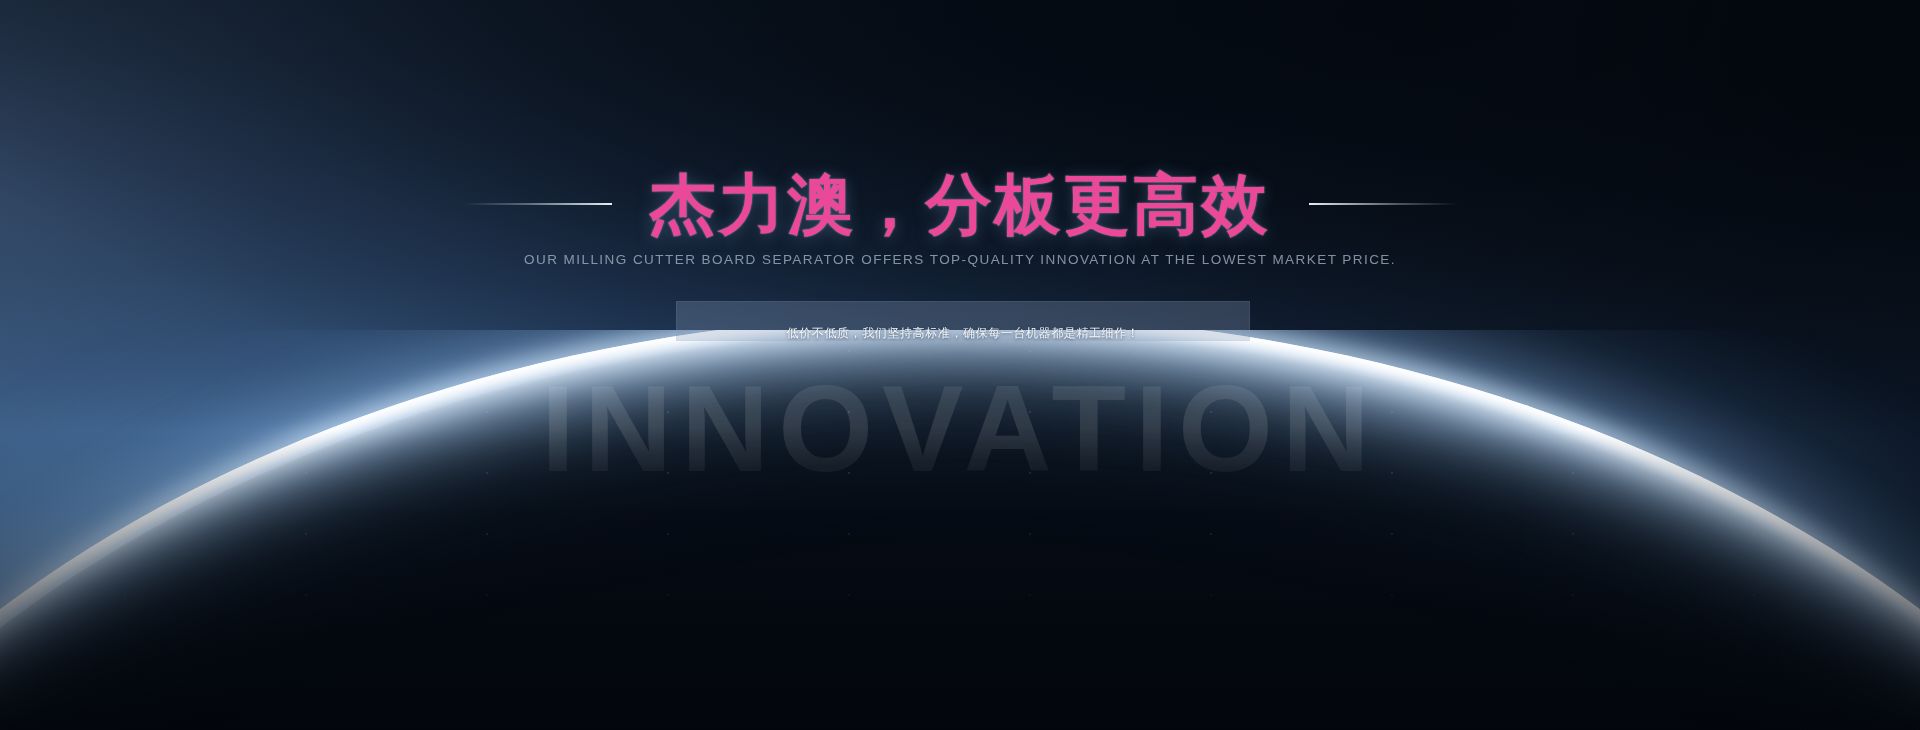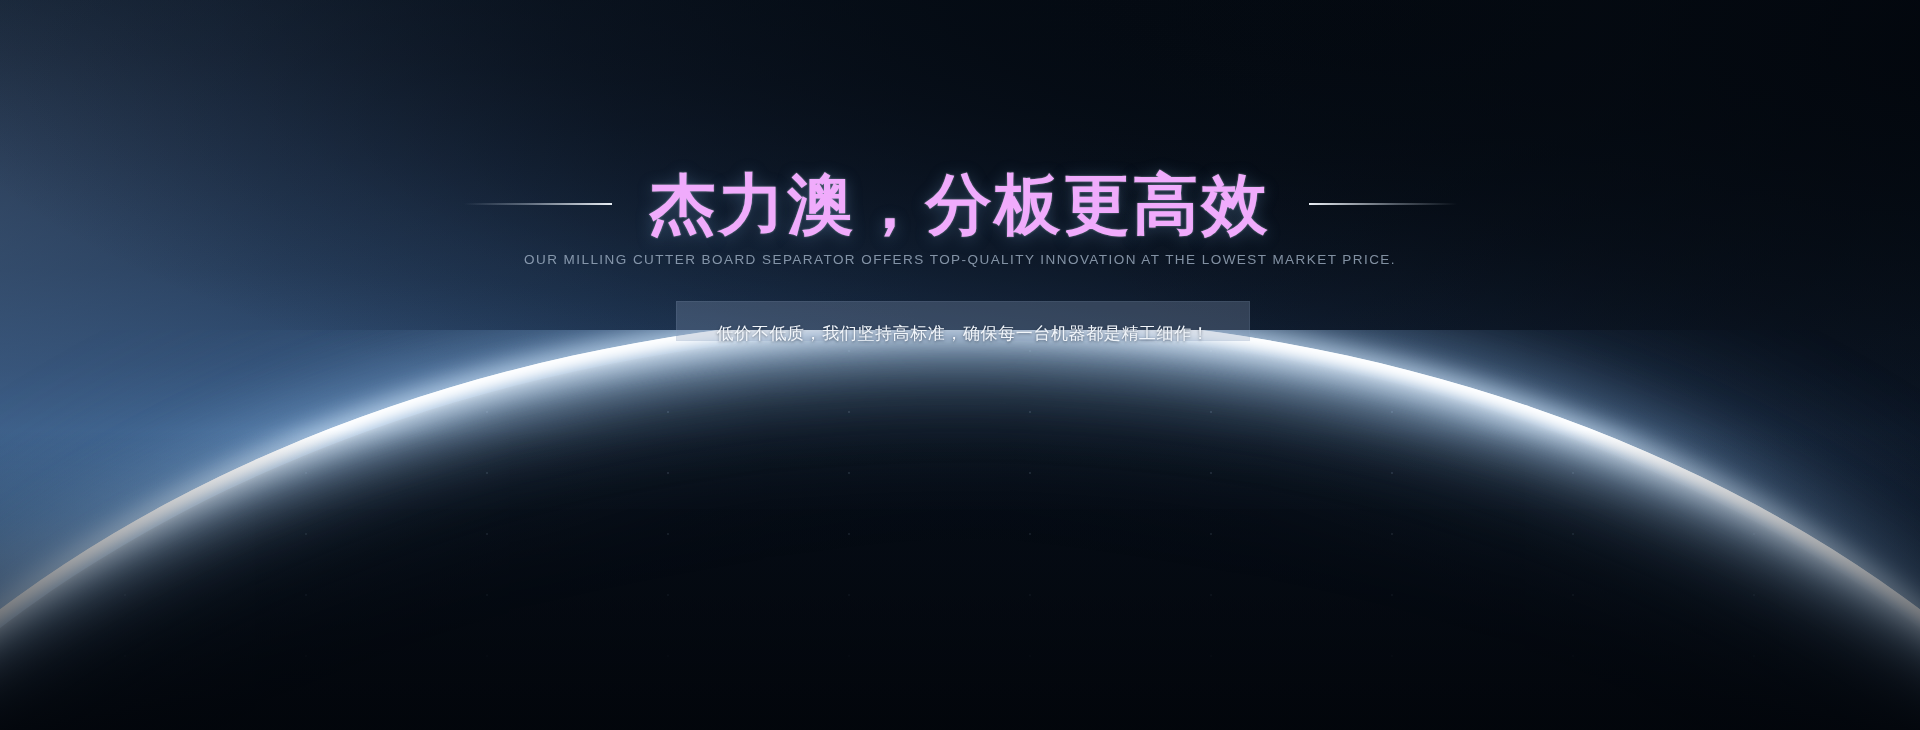--- a/index.html
+++ b/index.html
@@ -161,21 +161,21 @@
   }
   .rule-left {
     background: linear-gradient(to right, rgba(226,236,248,0) 0%, rgba(226,236,248,0.35) 42%, rgba(244,249,255,0.95) 100%);
   }
   .rule-right {
     background: linear-gradient(to left, rgba(226,236,248,0) 0%, rgba(226,236,248,0.35) 42%, rgba(244,249,255,0.95) 100%);
   }
   .headline {
     font-size: 66px;
     font-weight: 700;
-    color: #f0abfc;
+    color: #ec4899;
     letter-spacing: 3px;
     line-height: 1.16;
     white-space: nowrap;
     text-shadow: 0 2px 16px rgba(120,165,215,0.35), 0 0 2px rgba(255,255,255,0.5);
   }
 
   .subtitle {
     position: absolute;
     left: 0; right: 0;
     top: 252px;
@@ -193,21 +193,21 @@
     top: 301px;
     width: 574px;
     height: 40px;
     display: flex;
     align-items: center;
     justify-content: center;
     background: rgba(136,156,184,0.30);
     box-shadow: inset 0 0 0 1px rgba(168,188,214,0.10);
   }
   .tagline-text {
-    font-size: 17px;
+    font-size: 12px;
     font-weight: 400;
     color: #f2f6fb;
     letter-spacing: 0.6px;
     white-space: nowrap;
     text-shadow: 0 1px 3px rgba(10,20,34,0.55);
     margin-top: 24px;
   }
 </style>
 </head>
 <body>
@@ -222,20 +222,21 @@
   <div class="earth-wrap">
     <div class="earth-globe"></div>
     <div class="city-lights"></div>
     <div class="city-lights layer2"></div>
     <div class="earth-haze"></div>
     <div class="earth-rim"></div>
   </div>
 
   <div class="bottom-fade"></div>
 
+  <div class="watermark">INNOVATION</div>
 
   <div class="content">
 
     <div class="headline-row">
       <span class="rule rule-left"></span>
       <h1 class="headline">杰力澳，分板更高效</h1>
       <span class="rule rule-right"></span>
     </div>
 
     <div class="subtitle">OUR MILLING CUTTER BOARD SEPARATOR OFFERS TOP-QUALITY INNOVATION AT THE LOWEST MARKET PRICE.</div>

